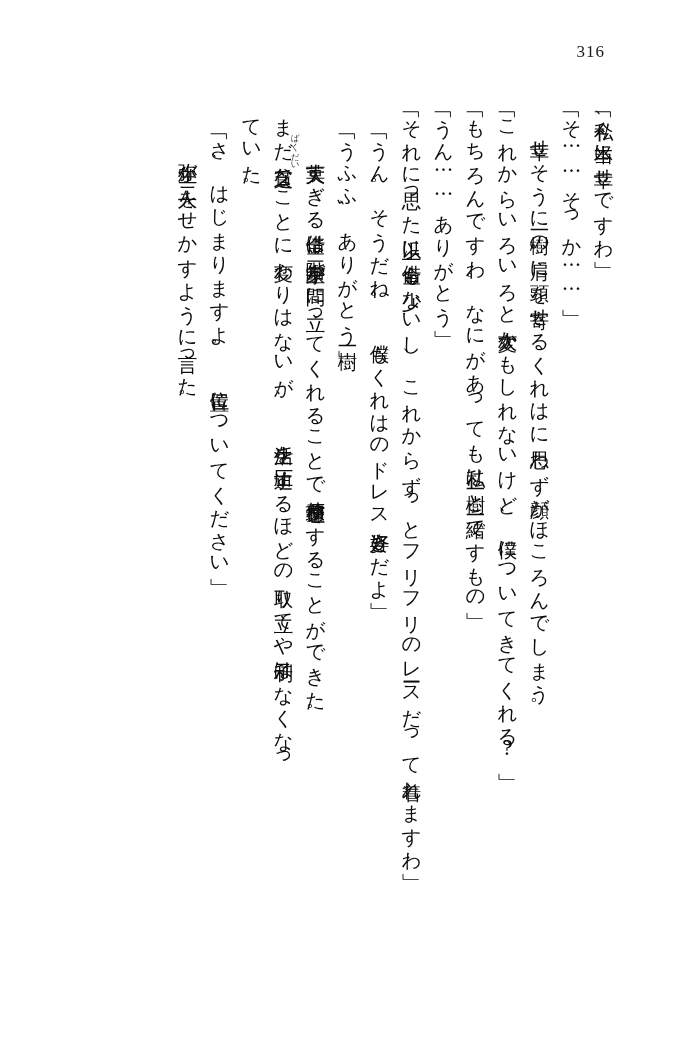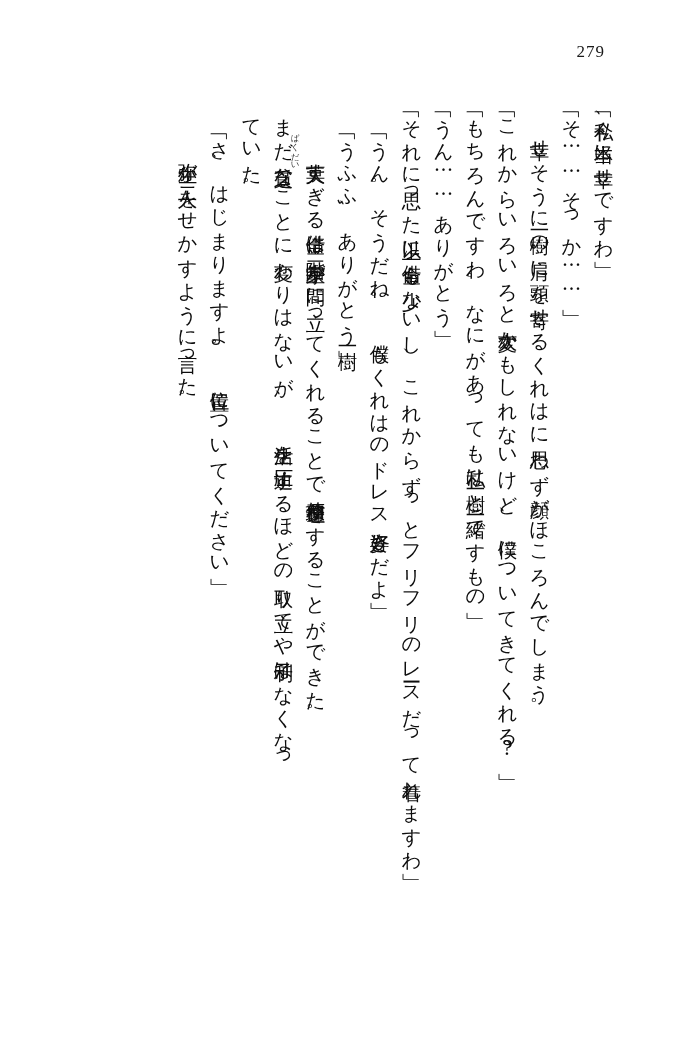--- a/index.html
+++ b/index.html
@@ -79,21 +79,21 @@
     line-height: 1;
     letter-spacing: 0px;
     color: #333;
   }
 </style>
 </head>
 <body>
 
 <div class="page">
 
-  <div class="page-number">279</div>
+  <div class="page-number">316</div>
 
   <div class="text-block">
     <div class="col">「今私、本当に幸せですわ」</div>
     <div class="col">「そ……そっか……」</div>
     <div class="col">　幸せそうに一樹の肩に頭を寄せるくれはに思わず顔がほころんでしまう。</div>
     <div class="col">「これからいろいろと大変かもしれないけど、僕についてきてくれる?」</div>
     <div class="col">「もちろんですわ。なにがあっても私は一樹と一緒ですもの」</div>
     <div class="col">「うん……ありがとう」</div>
     <div class="col">「それに思った以上に借金も少ないし、これからずっとフリフリのレースだって着れますわ」</div>
     <div class="col indent-1">「うん。そうだね。　僕もくれはのドレス姿好きだよ」</div>

